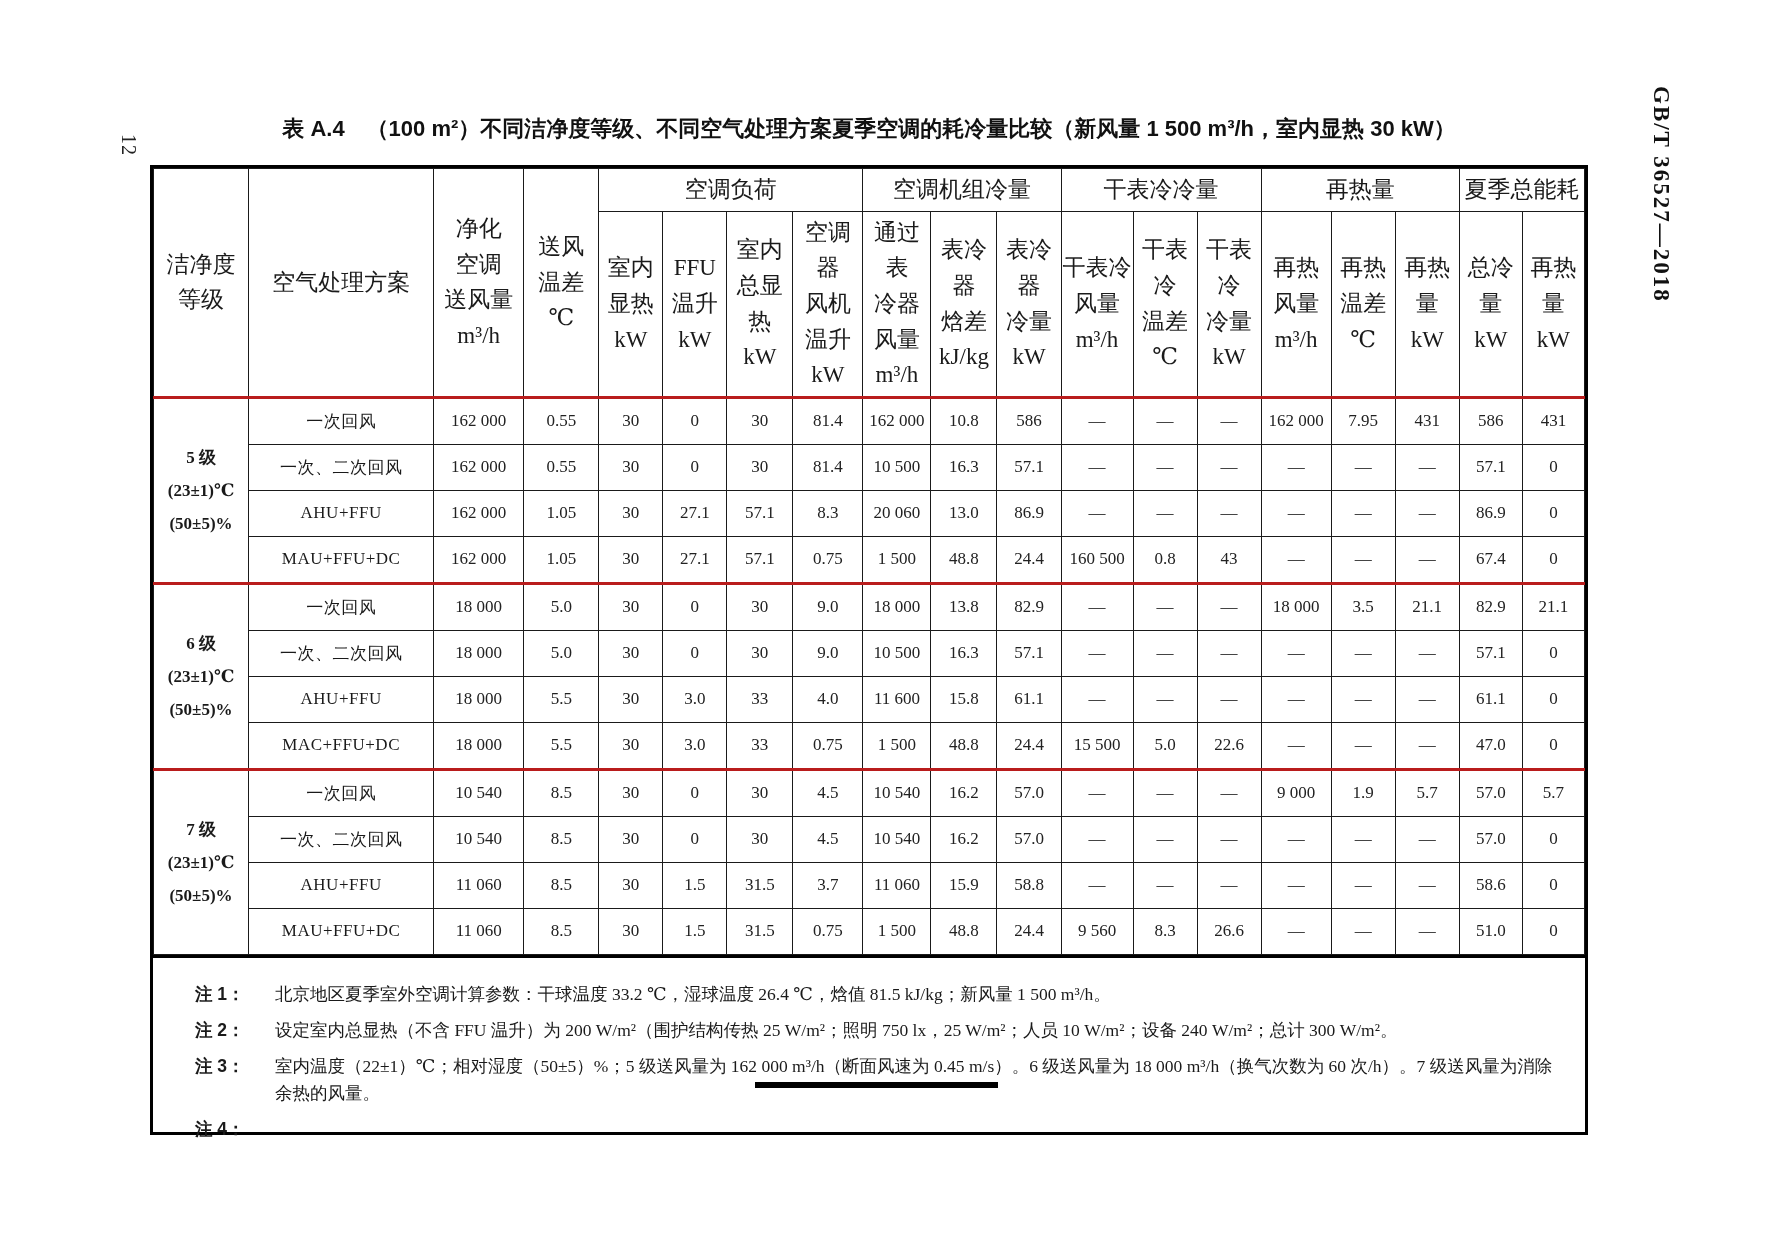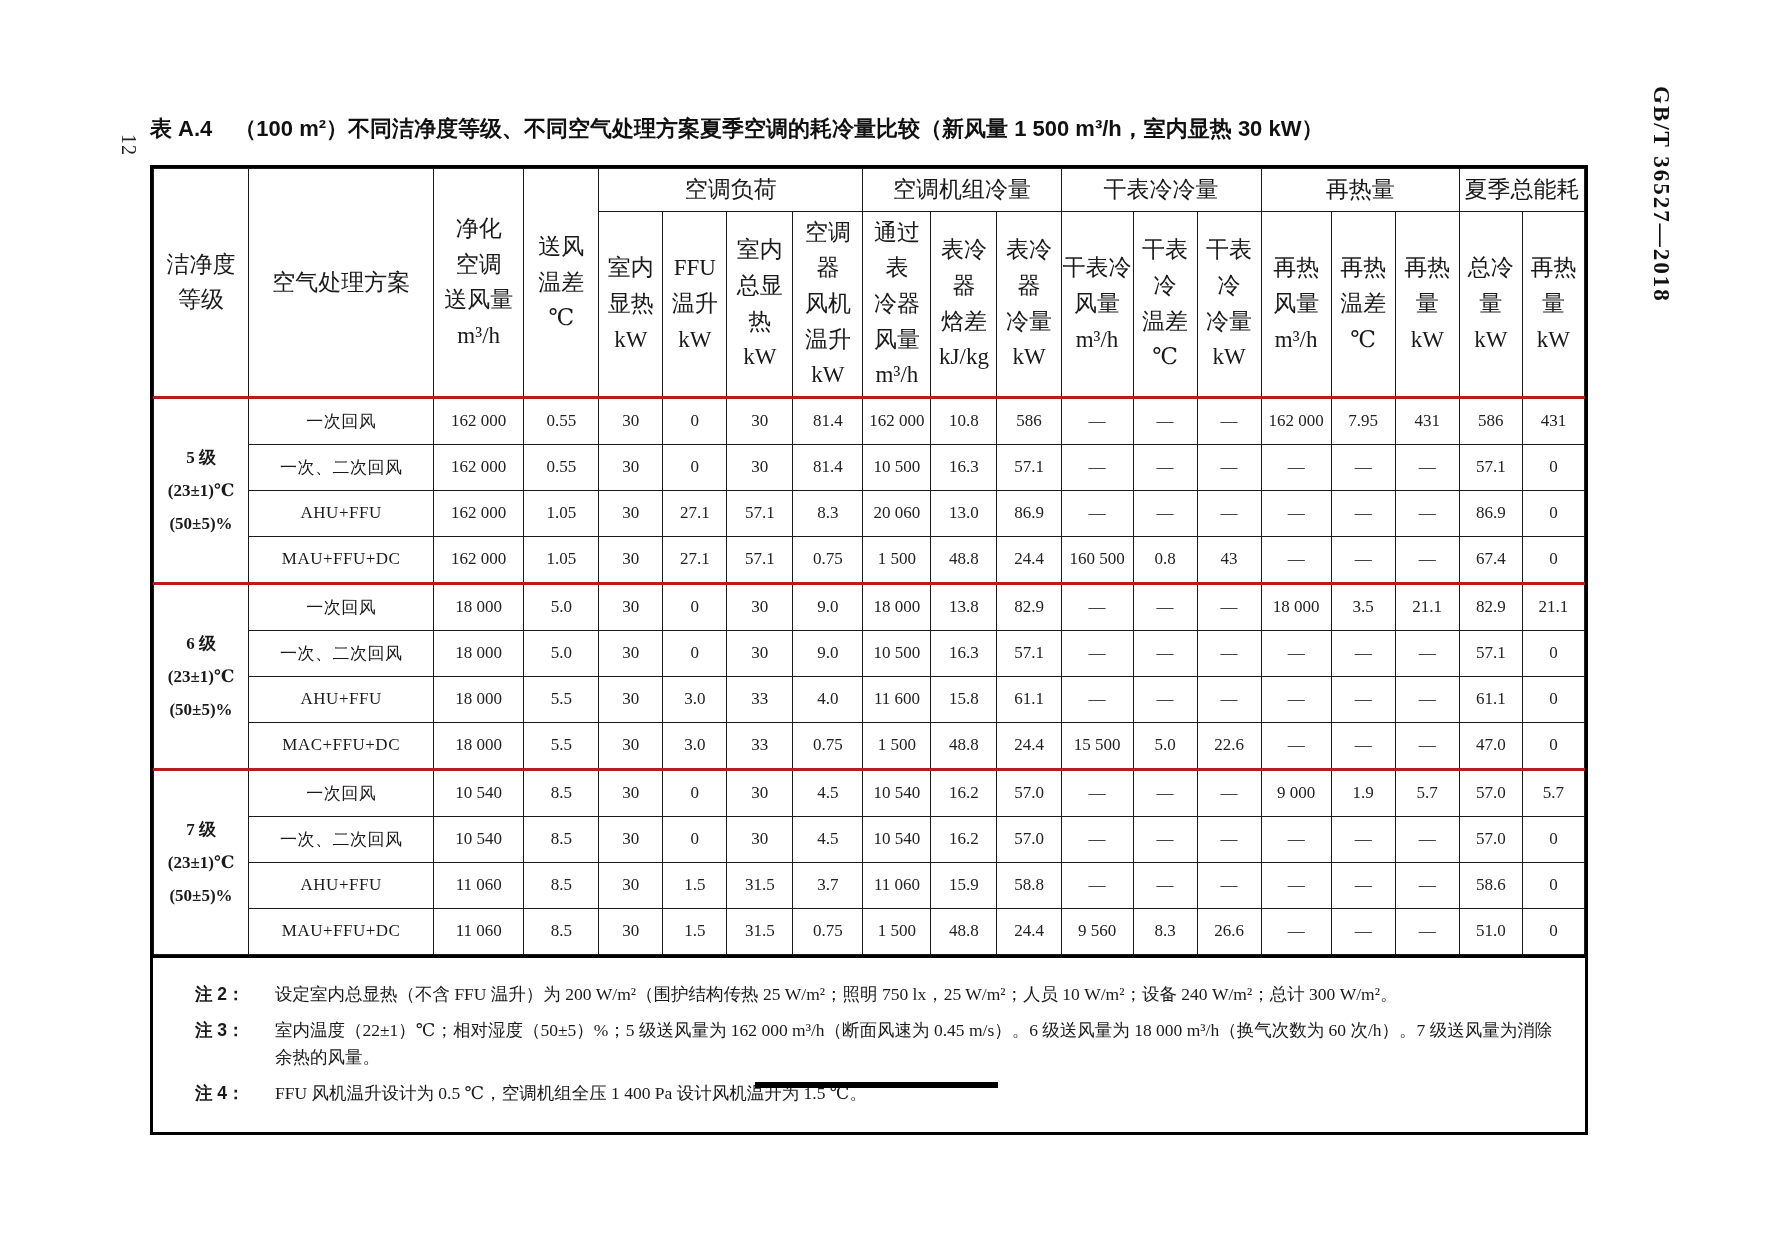--- a/index.html
+++ b/index.html
@@ -18,21 +18,21 @@
   }
   .standard-code{
     position:absolute;left:1674px;top:86px;
     transform:rotate(90deg);transform-origin:top left;
     font-family:"Liberation Serif","DejaVu Serif",serif;
     font-weight:bold;font-size:23px;letter-spacing:2px;color:#111;
     white-space:nowrap;
   }
   .table-title{
     position:absolute;left:150px;top:114px;width:1438px;
-    text-align:left;
+    text-align:center;
     font-family:"Liberation Sans","DejaVu Sans",sans-serif;
     font-weight:bold;font-size:22px;color:#111;
     white-space:nowrap;
   }
   .table-frame{
     position:absolute;left:150px;top:165px;width:1432px;
     border:3px solid #000;
     background:#fff;
   }
   .cmp-table{border-collapse:collapse;table-layout:fixed;width:100%;}
@@ -417,29 +417,32 @@
             <td class="value-cell">—</td>
             <td class="value-cell">—</td>
             <td class="value-cell">51.0</td>
             <td class="value-cell">0</td>
           </tr>
         </tbody>
       </table>
 
     <div class="notes">
       <div class="note">
+        <span class="note-label">注 1：</span>
+        <span class="note-text">北京地区夏季室外空调计算参数：干球温度 33.2 ℃，湿球温度 26.4 ℃，焓值 81.5 kJ/kg；新风量 1 500 m³/h。</span>
+      </div>
+      <div class="note">
         <span class="note-label">注 2：</span>
         <span class="note-text">设定室内总显热（不含 FFU 温升）为 200 W/m²（围护结构传热 25 W/m²；照明 750 lx，25 W/m²；人员 10 W/m²；设备 240 W/m²；总计 300 W/m²。</span>
       </div>
       <div class="note">
         <span class="note-label">注 3：</span>
         <span class="note-text">室内温度（22±1）℃；相对湿度（50±5）%；5 级送风量为 162 000 m³/h（断面风速为 0.45 m/s）。6 级送风量为 18 000 m³/h（换气次数为 60 次/h）。7 级送风量为消除余热的风量。</span>
       </div>
       <div class="note">
         <span class="note-label">注 4：</span>
-        <span class="note-text">FFU 风机温升设计为 0.5 ℃，空调机组全压 1 400 Pa 设计风机温升为 1.5 ℃。</span>
       </div>
     </div>
   </div>
 
   <div class="end-bar"></div>
 
 </div>
 
 </body></html>

